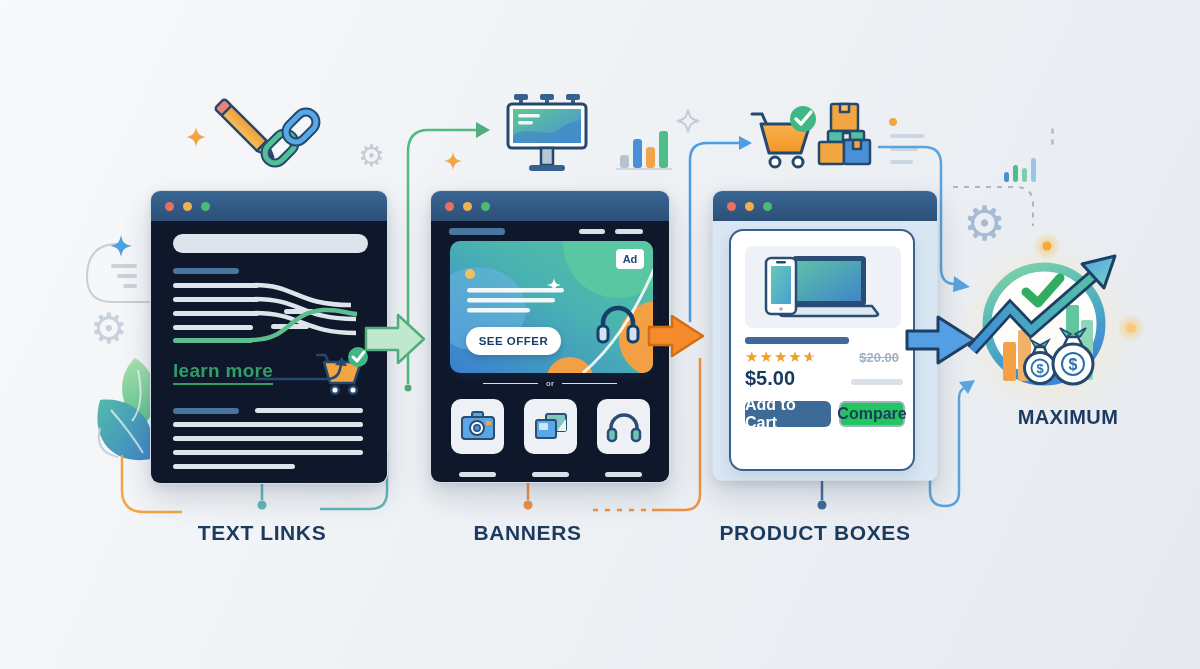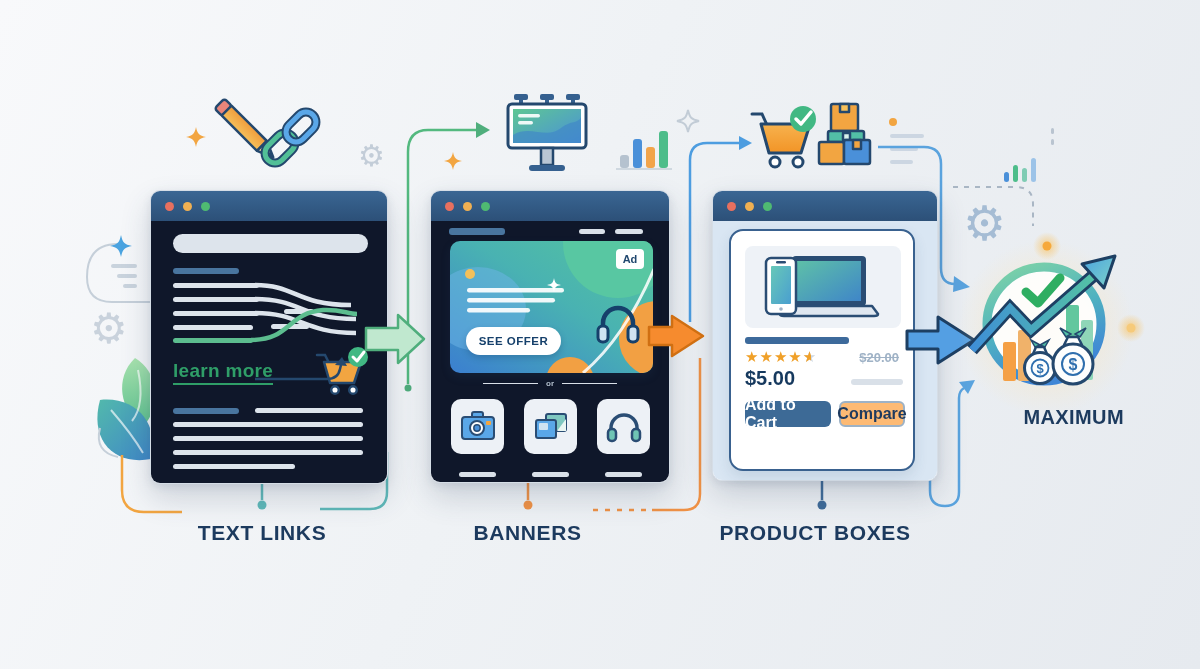--- a/index.html
+++ b/index.html
@@ -50,28 +50,28 @@
   .imgbox{position:absolute;left:14px;top:15px;width:156px;height:82px;background:#eef2f7;border-radius:8px;
     display:flex;align-items:center;justify-content:center}
   .stars{position:absolute;left:14px;top:118px;font-size:15px;letter-spacing:1px;color:#f0a028;line-height:1}
   .star-half{position:relative;display:inline-block;color:#cfd8e2}
   .star-half .fill{position:absolute;left:0;top:0;width:55%;overflow:hidden;color:#f0a028}
   .old-price{position:absolute;right:14px;top:119px;font-size:13px;font-weight:700;color:#9fb2c6;text-decoration:line-through}
   .price{position:absolute;left:14px;top:136px;font-size:20px;font-weight:800;color:#16395e}
   .btn{position:absolute;border-radius:6px;font-size:16px;font-weight:700;display:flex;align-items:center;
     justify-content:center;cursor:pointer}
   .btn.cart{left:14px;top:170px;width:86px;height:26px;background:#3d6a96;color:#fff}
-  .btn.compare{left:108px;top:170px;width:66px;height:26px;background:#fdba74;border:2px solid #9db2c6;color:#1e3a5e}
+  .btn.compare{left:108px;top:170px;width:66px;height:26px;background:#22c55e;border:2px solid #9db2c6;color:#1e3a5e}
   .btn.buy{left:14px;top:206px;width:158px;height:30px;border-radius:15px;font-size:15px;font-weight:800;color:#fff;
     background:linear-gradient(180deg,#f99d43,#f17c18);box-shadow:0 4px 8px rgba(240,130,30,.4)}
 
   
   .stage-label{position:absolute;top:521px;text-align:center;font-size:21px;font-weight:800;color:#1c3a5e;
     letter-spacing:.6px;z-index:3}
-  .result-title{position:absolute;left:904px;top:406px;width:220px;text-align:right;font-size:20px;
+  .result-title{position:absolute;left:958px;top:406px;width:220px;text-align:center;font-size:20px;
     font-weight:800;color:#1c3a5e;letter-spacing:.4px;line-height:1.18;z-index:4}
 
   .gear{position:absolute;line-height:1;z-index:1}
 </style>
 </head>
 <body>
 
 <div id="canvas">
 
 <svg class="layer" width="1200" height="669" viewBox="0 0 1200 669" style="z-index:1">

